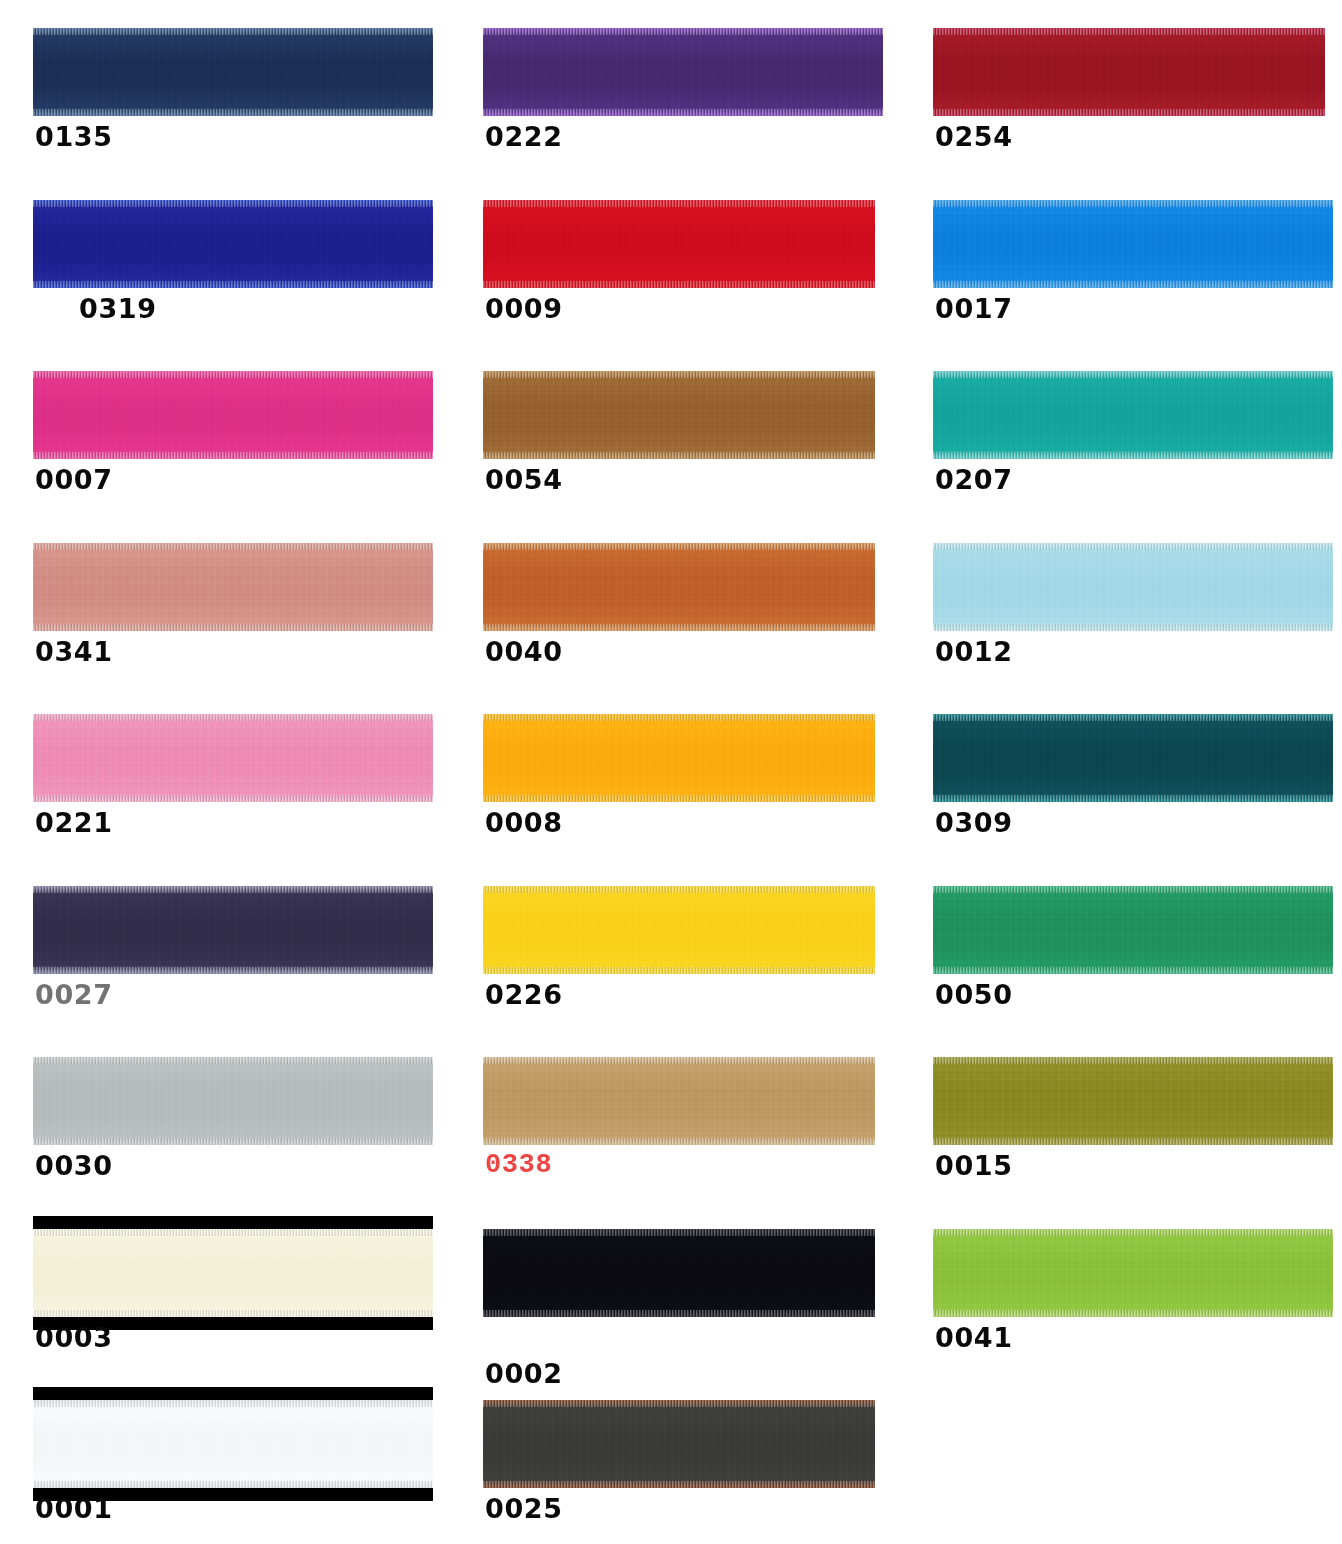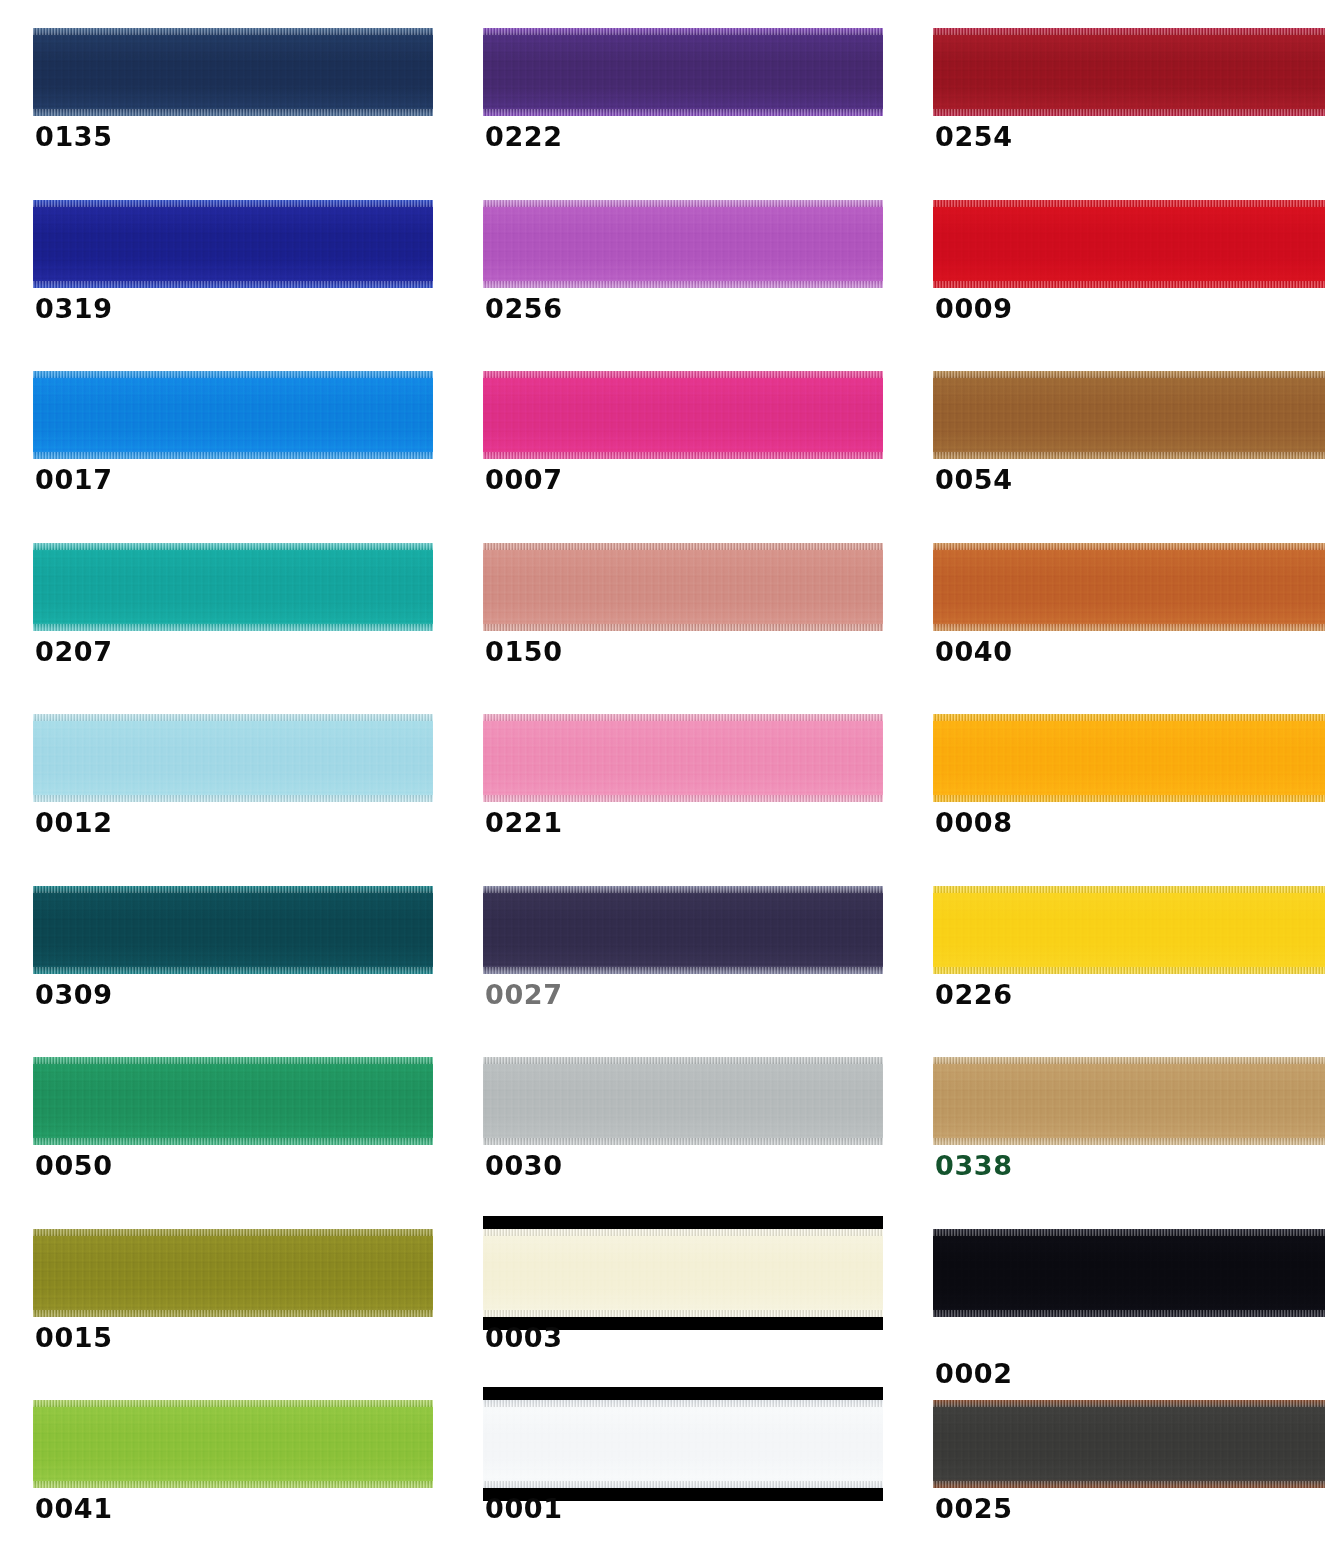--- a/index.html
+++ b/index.html
@@ -161,30 +161,21 @@
         </div>
         <div class="code-label" style="color: rgb(10, 10, 10);">0254</div>
       </div>
       <div class="swatch-cell">
         <div class="ribbon-wrap">
           <div class="ribbon" style="background: linear-gradient(rgb(46, 79, 208) 0%, rgb(34, 39, 156) 9%, rgb(26, 31, 141) 38%, rgb(26, 31, 141) 66%, rgb(34, 39, 156) 90%, rgb(46, 79, 208) 100%);">
             <div class="selvedge top"></div>
             <div class="selvedge bottom"></div>
           </div>
         </div>
-        <div class="code-label" style="color: rgb(10, 10, 10);">0319</div>
-      </div>
-      <div class="swatch-cell">
-        <div class="ribbon-wrap">
-          <div class="ribbon" style="background: linear-gradient(rgb(208, 147, 221) 0%, rgb(184, 95, 196) 9%, rgb(176, 85, 189) 38%, rgb(176, 85, 189) 66%, rgb(184, 95, 196) 90%, rgb(208, 147, 221) 100%);">
-            <div class="selvedge top"></div>
-            <div class="selvedge bottom"></div>
-          </div>
-        </div>
-        <div class="code-label" style="color: rgb(10, 10, 10);">0256</div>
+        <div class="code-label" style="color: rgb(10, 10, 10); margin-left: 44px;">0319</div>
       </div>
       <div class="swatch-cell col3">
         <div class="ribbon-wrap">
           <div class="ribbon" style="background: linear-gradient(rgb(224, 28, 44) 0%, rgb(216, 17, 31) 9%, rgb(207, 12, 29) 38%, rgb(207, 12, 29) 66%, rgb(216, 17, 31) 90%, rgb(224, 28, 44) 100%);">
             <div class="selvedge top"></div>
             <div class="selvedge bottom"></div>
           </div>
         </div>
         <div class="code-label" style="color: rgb(10, 10, 10);">0009</div>
       </div>
@@ -224,21 +215,21 @@
         </div>
         <div class="code-label" style="color: rgb(10, 10, 10);">0207</div>
       </div>
       <div class="swatch-cell">
         <div class="ribbon-wrap">
           <div class="ribbon" style="background: linear-gradient(rgb(224, 168, 158) 0%, rgb(215, 149, 140) 9%, rgb(209, 141, 132) 38%, rgb(209, 141, 132) 66%, rgb(215, 149, 140) 90%, rgb(224, 168, 158) 100%);">
             <div class="selvedge top"></div>
             <div class="selvedge bottom"></div>
           </div>
         </div>
-        <div class="code-label" style="color: rgb(10, 10, 10);">0150</div>
+        <div class="code-label" style="color: rgb(10, 10, 10);">0341</div>
       </div>
       <div class="swatch-cell col3">
         <div class="ribbon-wrap">
           <div class="ribbon" style="background: linear-gradient(rgb(217, 155, 94) 0%, rgb(199, 106, 47) 9%, rgb(191, 96, 41) 38%, rgb(191, 96, 41) 66%, rgb(199, 106, 47) 90%, rgb(217, 155, 94) 100%);">
             <div class="selvedge top"></div>
             <div class="selvedge bottom"></div>
           </div>
         </div>
         <div class="code-label" style="color: rgb(10, 10, 10);">0040</div>
       </div>
@@ -314,21 +305,21 @@
         </div>
         <div class="code-label" style="color: rgb(10, 10, 10);">0030</div>
       </div>
       <div class="swatch-cell col3">
         <div class="ribbon-wrap">
           <div class="ribbon" style="background: linear-gradient(rgb(220, 196, 154) 0%, rgb(196, 160, 107) 9%, rgb(189, 152, 98) 38%, rgb(189, 152, 98) 66%, rgb(196, 160, 107) 90%, rgb(220, 196, 154) 100%);">
             <div class="selvedge top"></div>
             <div class="selvedge bottom"></div>
           </div>
         </div>
-        <div class="code-label" style="color: #14532d;">0338</div>
+        <div class="code-label" style="color: #ef4444; font-family: Liberation Mono, monospace;">0338</div>
       </div>
       <div class="swatch-cell">
         <div class="ribbon-wrap">
           <div class="ribbon" style="background: linear-gradient(rgb(168, 166, 74) 0%, rgb(145, 143, 39) 9%, rgb(138, 136, 33) 38%, rgb(138, 136, 33) 66%, rgb(145, 143, 39) 90%, rgb(168, 166, 74) 100%);">
             <div class="selvedge top"></div>
             <div class="selvedge bottom"></div>
           </div>
         </div>
         <div class="code-label" style="color: rgb(10, 10, 10);">0015</div>
       </div>

